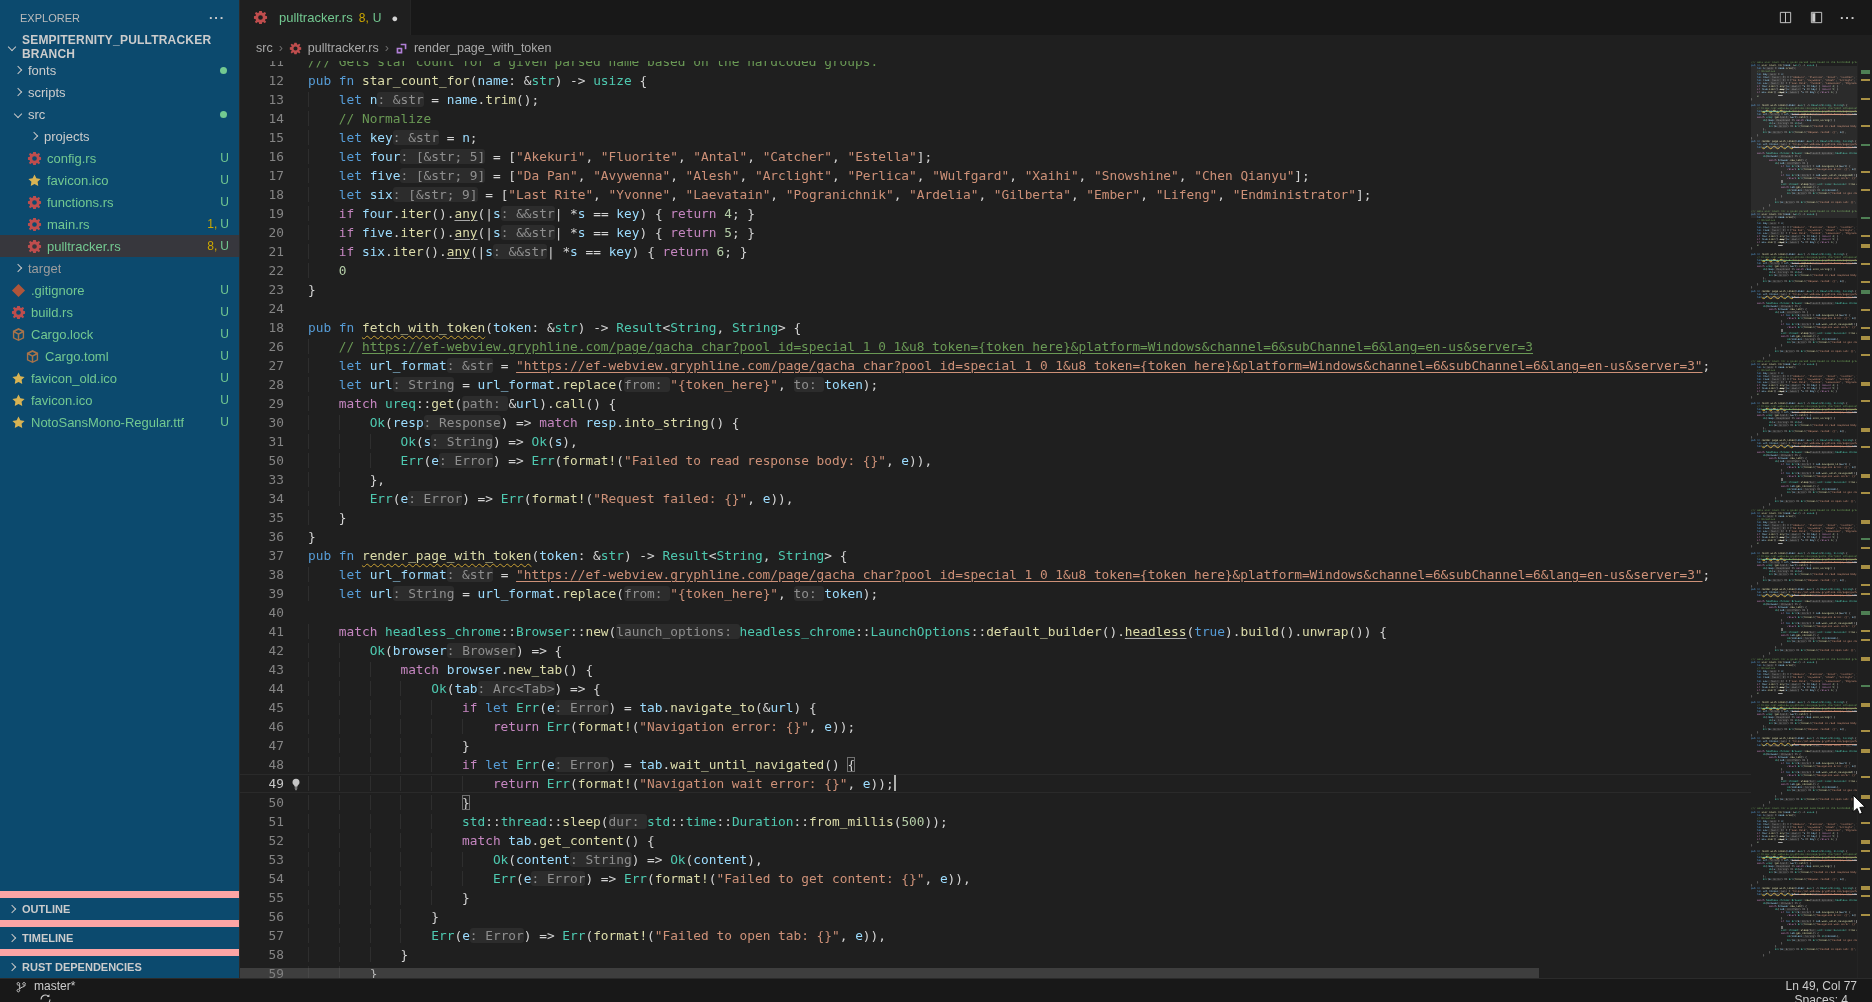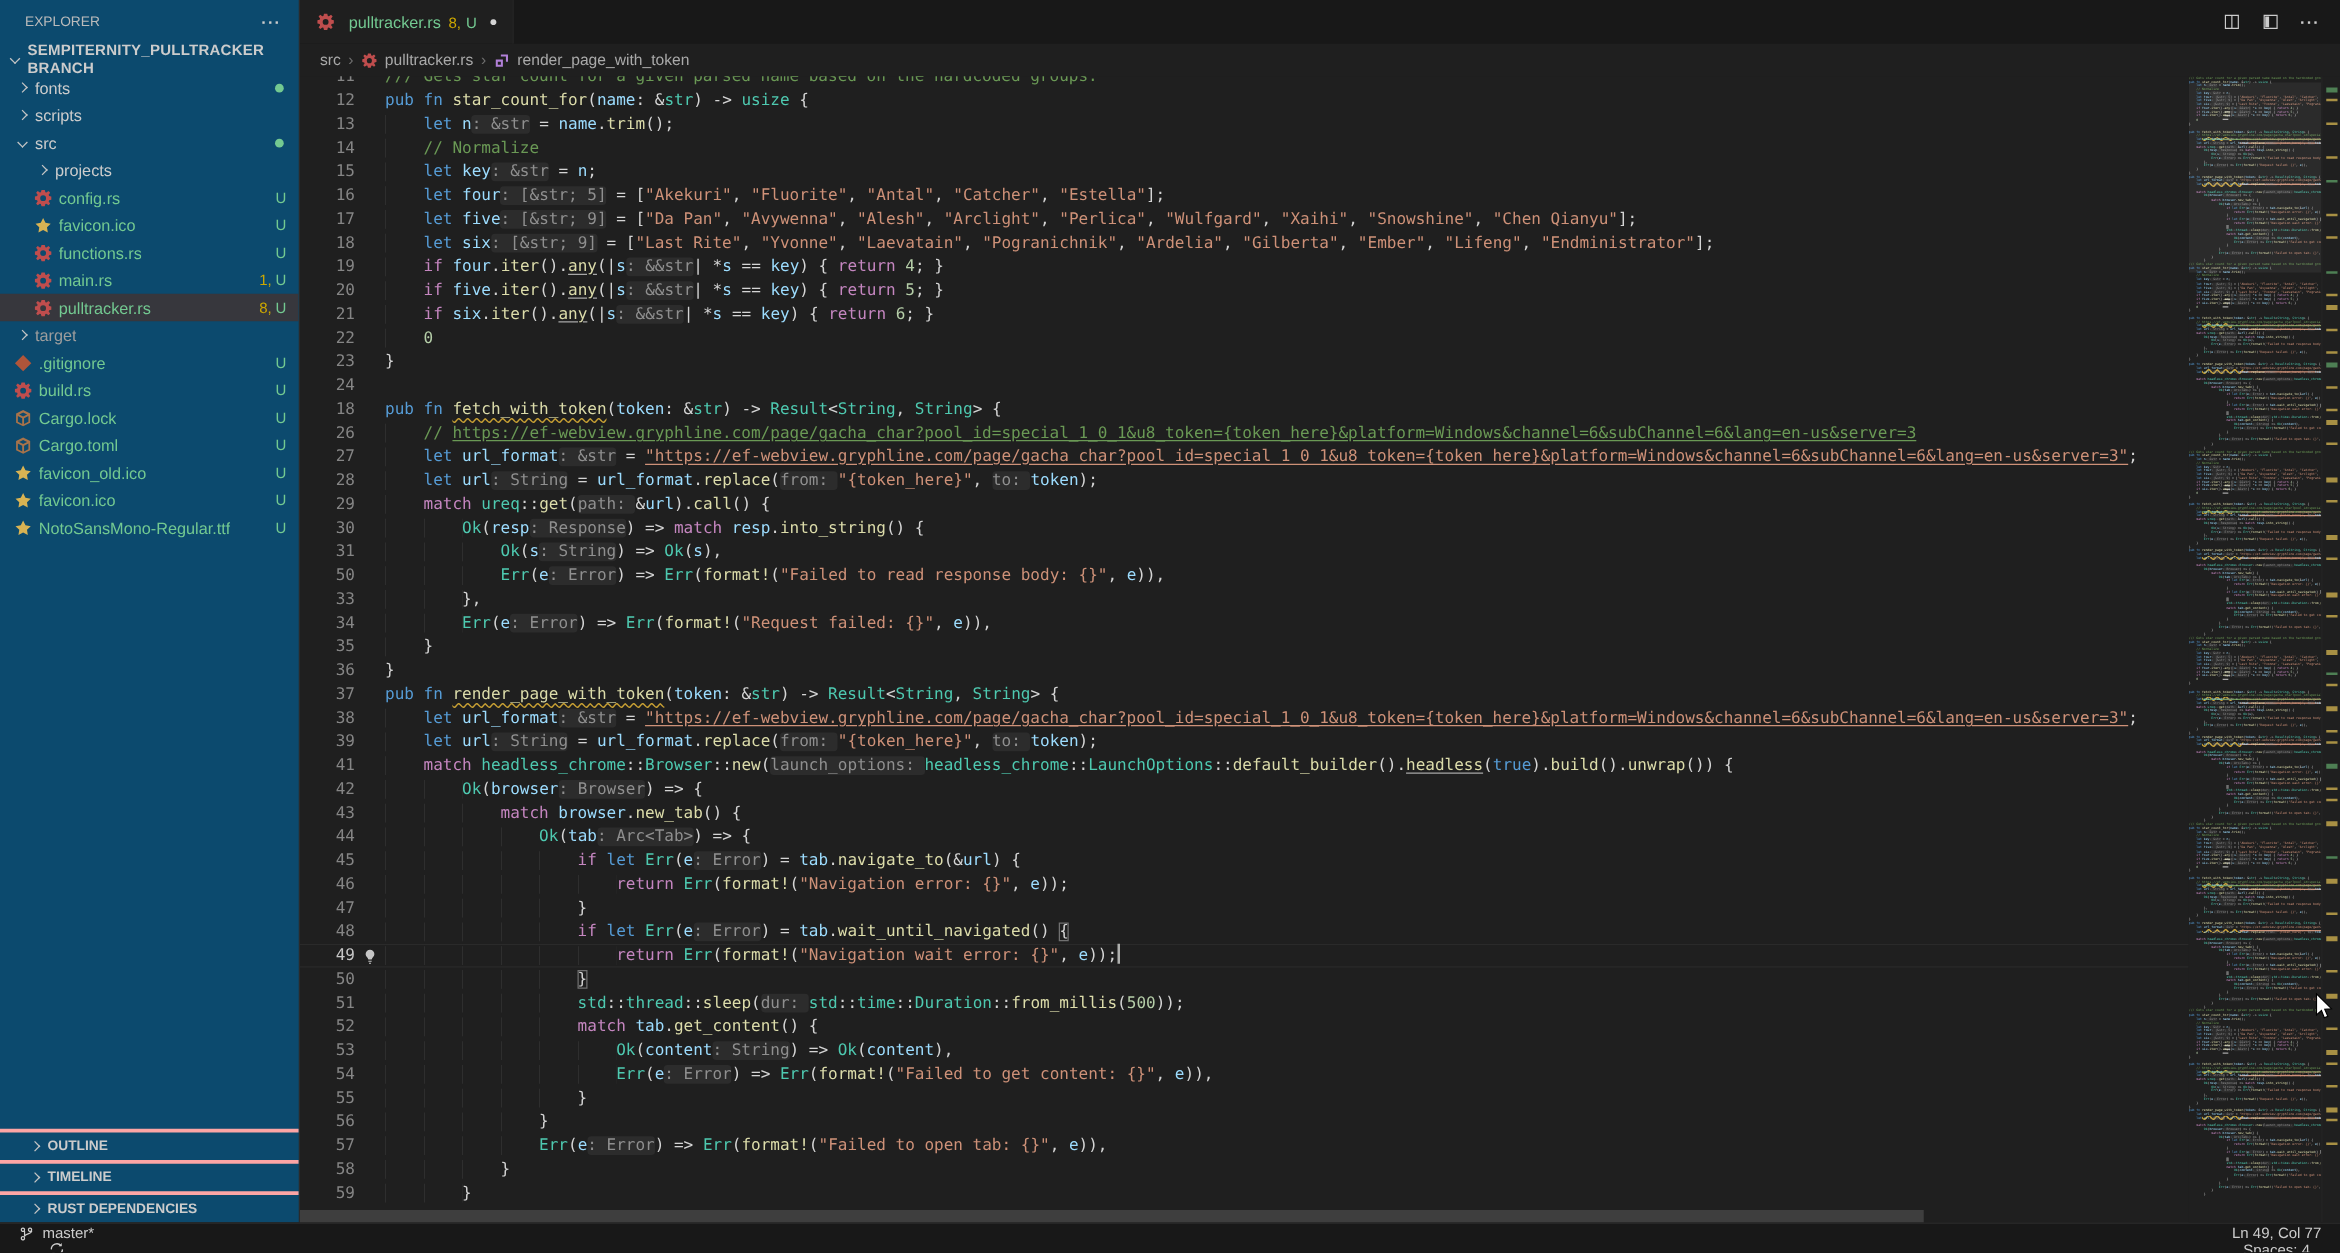--- a/index.html
+++ b/index.html
@@ -25,22 +25,22 @@
   .chev.down::before{transform:rotate(45deg);}
   .ficon{width:16px;height:16px;flex:none;display:flex;align-items:center;justify-content:center;margin-right:5px;}
   .tlabel{overflow:hidden;text-overflow:ellipsis;color:#cccccc;}
   .tlabel.green{color:#73c991;}
   .tlabel.dim{color:#9d9d9d;}
   .tspacer{flex:1;}
   .gitdot{width:7px;height:7px;border-radius:50%;background:#73c991;margin-right:12px;flex:none;}
   .tbadge{margin-right:10px;font-size:12px;flex:none;display:flex;gap:3px;}
   .tb-w{color:#cca700;}
   .tb-g{color:#73c991;}
-  .sb-bottom{flex:none;height:22px;border-top:3px solid #fca5a5;display:flex;align-items:center;
-             font-size:11px;font-weight:700;color:#cccccc;padding-left:20px;}
+  .sb-bottom{flex:none;height:22px;border-top:7px solid #fca5a5;display:flex;align-items:center;
+             font-size:11px;font-weight:700;color:#cccccc;padding-left:4px;}
 
   
   .main{grid-column:2;grid-row:1;display:flex;flex-direction:column;min-width:0;overflow:hidden;}
   .tabbar{height:35px;flex:none;background:#181818;display:flex;align-items:stretch;}
   .tab{display:flex;align-items:center;gap:6px;padding:0 12px;background:#1f1f1f;
        border-right:1px solid #252525;font-size:13px;cursor:pointer;}
   .tab-label{color:#73c991;}
   .tab-problems{color:#cca700;font-size:12px;}
   .tab-git{color:#73c991;font-size:12px;margin-left:-2px;}
   .tab-dirty{color:#d4d4d4;font-size:11px;margin-left:4px;}
@@ -234,21 +234,21 @@
             <svg viewBox="0 0 16 16" width="15" height="15">
               <path fill="#a8734a" d="M8 1l6 3v8l-6 3-6-3V4l6-3zm0 2.2L4.6 4.9 8 6.6l3.4-1.7L8 3.2zM3.5 6.1v5l3.7 1.9v-5L3.5 6.1zm9 0L8.8 8v5l3.7-1.9v-5z"></path>
             </svg>
           </span>
           <span class="tlabel green">Cargo.lock</span>
           <span class="tspacer"></span>
           <span class="tbadge">
             <span class="tb-g">U</span>
           </span>
         </div>
-        <div class="trow" style="padding-left: 10px;">
+        <div class="trow" style="padding-left: 24px;">
           <span class="ficon">
             <svg viewBox="0 0 16 16" width="15" height="15">
               <path fill="#a8734a" d="M8 1l6 3v8l-6 3-6-3V4l6-3zm0 2.2L4.6 4.9 8 6.6l3.4-1.7L8 3.2zM3.5 6.1v5l3.7 1.9v-5L3.5 6.1zm9 0L8.8 8v5l3.7-1.9v-5z"></path>
             </svg>
           </span>
           <span class="tlabel green">Cargo.toml</span>
           <span class="tspacer"></span>
           <span class="tbadge">
             <span class="tb-g">U</span>
           </span>
@@ -491,20 +491,25 @@
             </div>
             <div class="cl">
               <span class="lnum">38</span>
               <span class="lgap"></span>
               <span class="ltext"><span class="ind">    </span><span class="k">let </span><span class="v">url_format</span><span class="h">: &amp;str</span><span class="p"> = </span><span class="s lk">"https://ef-webview.gryphline.com/page/gacha_char?pool_id=special_1_0_1&amp;u8_token={token_here}&amp;platform=Windows&amp;channel=6&amp;subChannel=6&amp;lang=en-us&amp;server=3"</span><span class="p">;</span></span>
             </div>
             <div class="cl">
               <span class="lnum">39</span>
               <span class="lgap"></span>
               <span class="ltext"><span class="ind">    </span><span class="k">let </span><span class="v">url</span><span class="h">: String</span><span class="p"> = </span><span class="v">url_format</span><span class="p">.</span><span class="f">replace</span><span class="p">(</span><span class="h">from: </span><span class="s">"{token_here}"</span><span class="p">, </span><span class="h">to: </span><span class="v">token</span><span class="p">);</span></span>
+            </div>
+            <div class="cl">
+              <span class="lnum">40</span>
+              <span class="lgap"></span>
+              <span class="ltext"></span>
             </div>
             <div class="cl">
               <span class="lnum">41</span>
               <span class="lgap"></span>
               <span class="ltext"><span class="ind">    </span><span class="c">match </span><span class="t">headless_chrome</span><span class="p">::</span><span class="t">Browser</span><span class="p">::</span><span class="f">new</span><span class="p">(</span><span class="h">launch_options: </span><span class="t">headless_chrome</span><span class="p">::</span><span class="t">LaunchOptions</span><span class="p">::</span><span class="f">default_builder</span><span class="p">().</span><span class="f ul">headless</span><span class="p">(</span><span class="k">true</span><span class="p">).</span><span class="f">build</span><span class="p">().</span><span class="f">unwrap</span><span class="p">()) {</span></span>
             </div>
             <div class="cl">
               <span class="lnum">42</span>
               <span class="lgap"></span>
               <span class="ltext"><span class="ind">        </span><span class="t">Ok</span><span class="p">(</span><span class="v">browser</span><span class="h">: Browser</span><span class="p">) =&gt; {</span></span>

